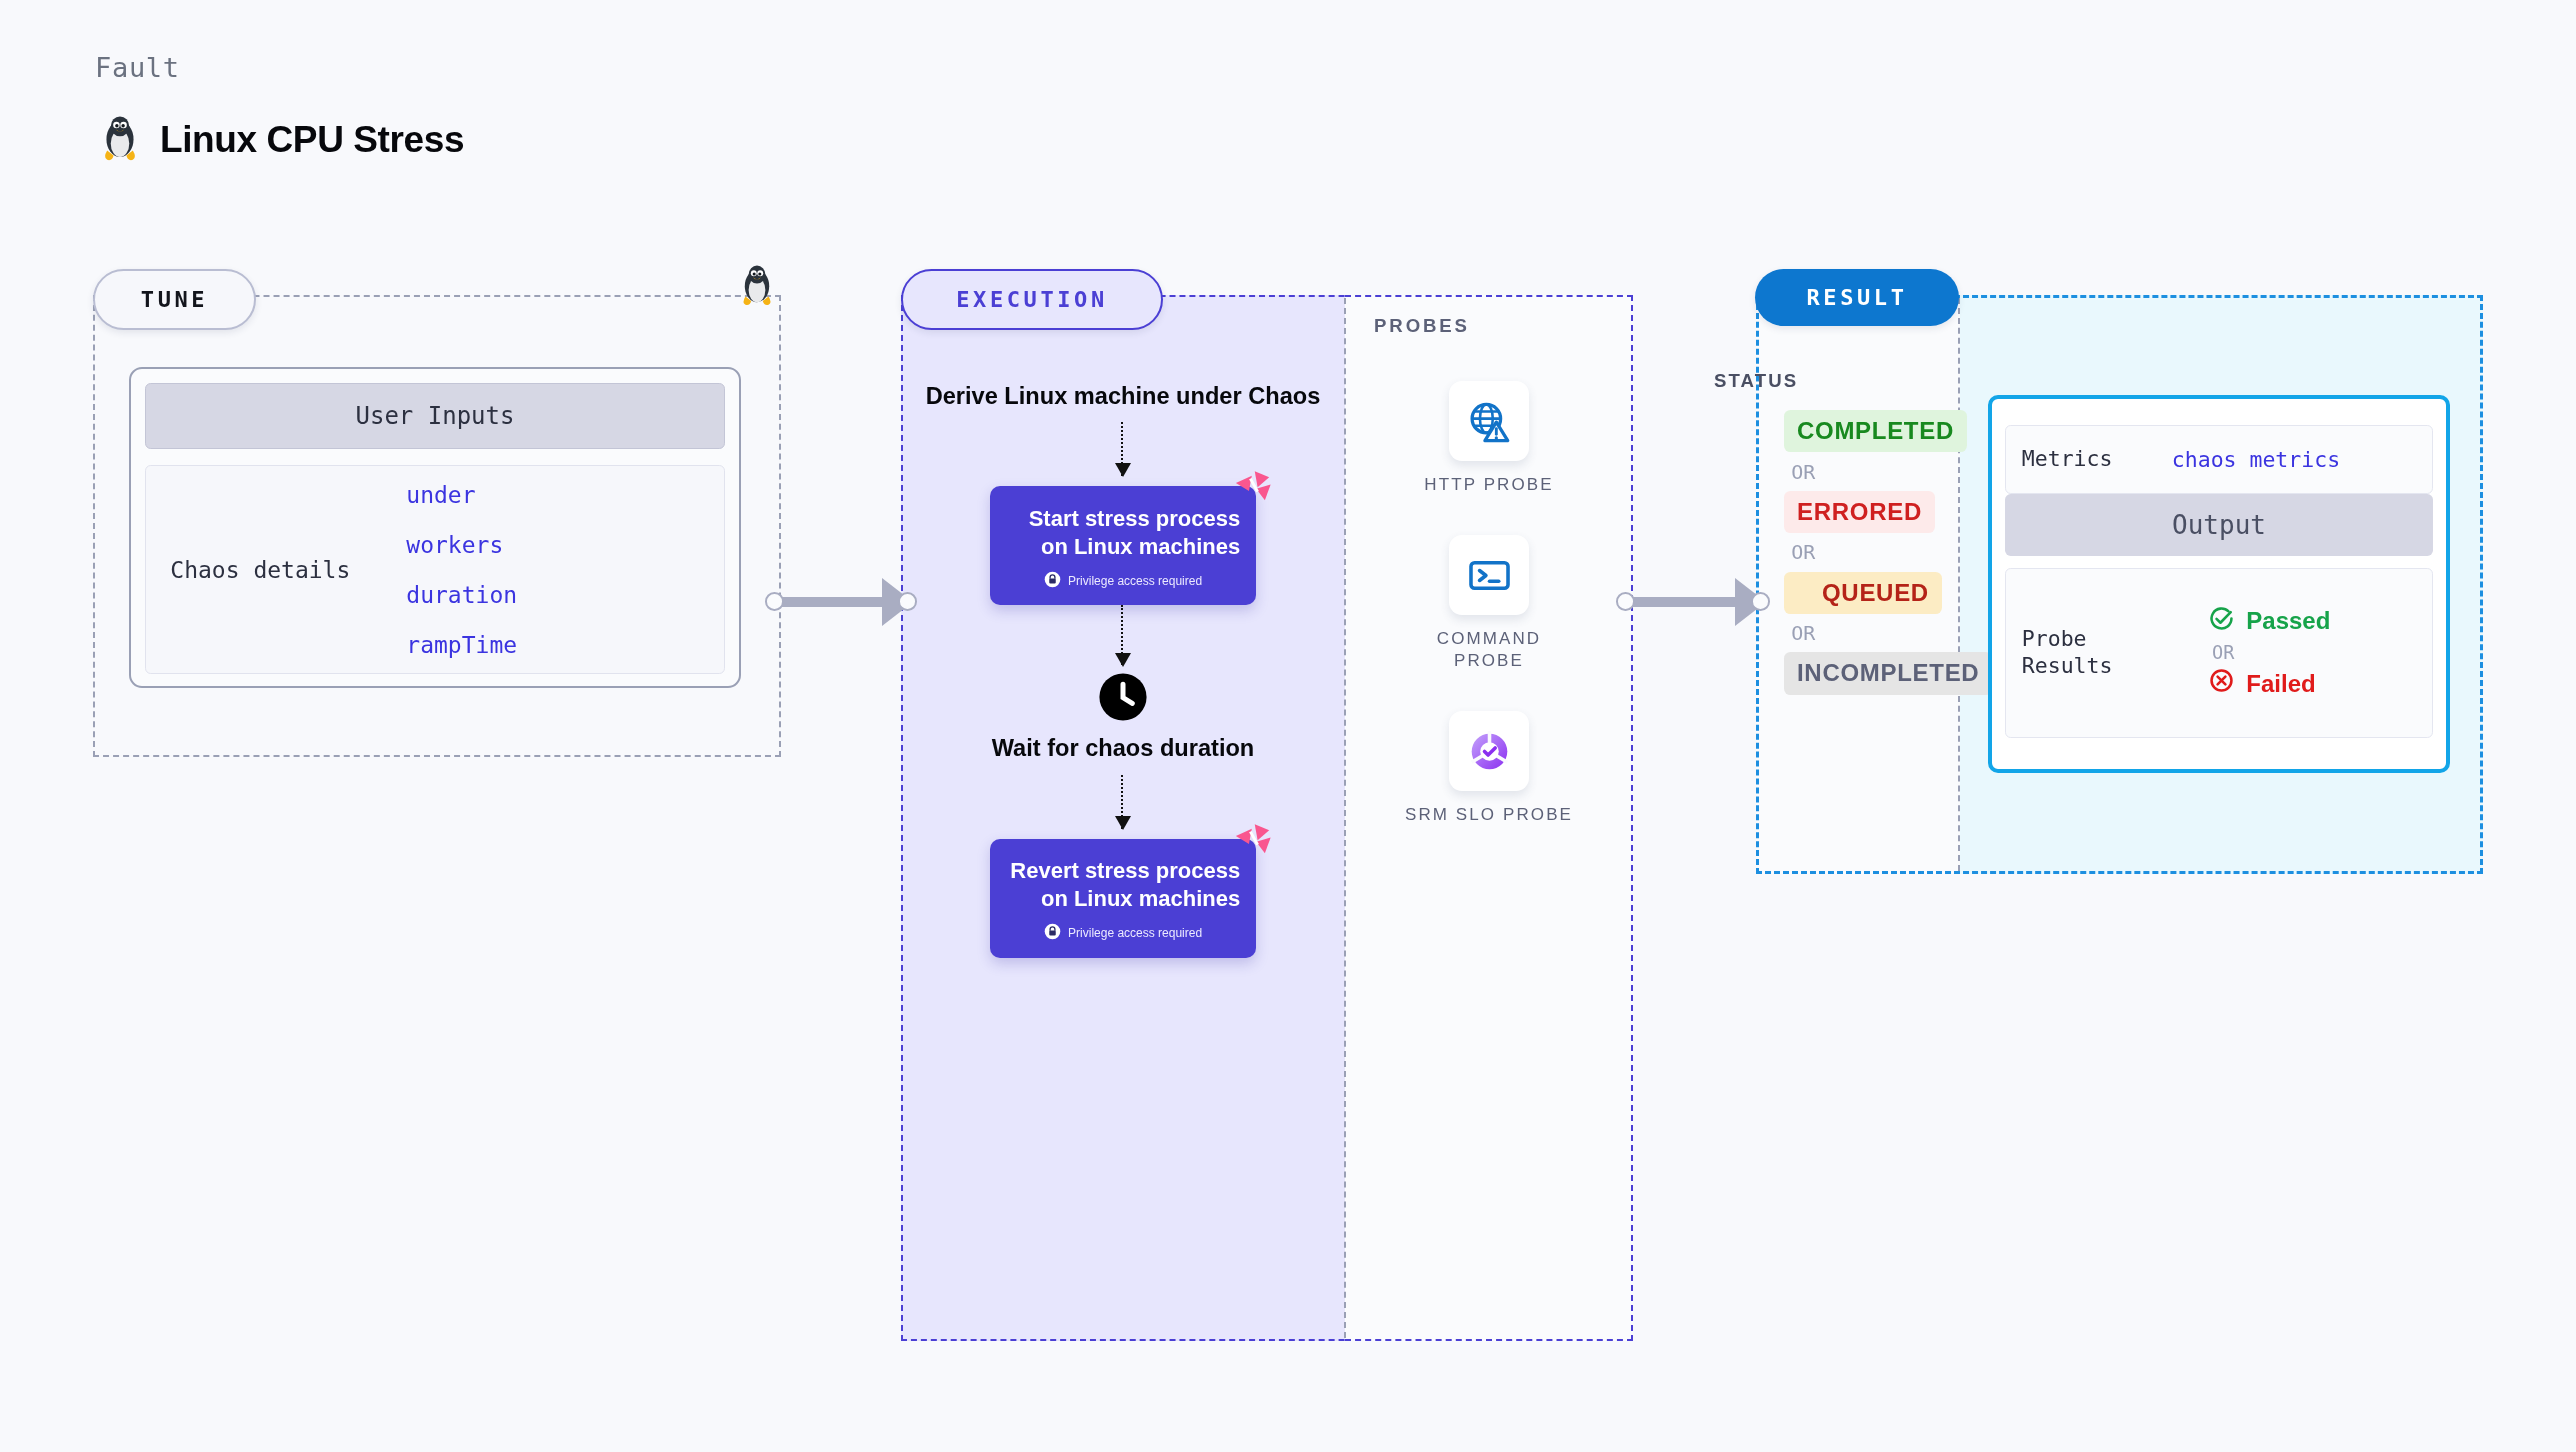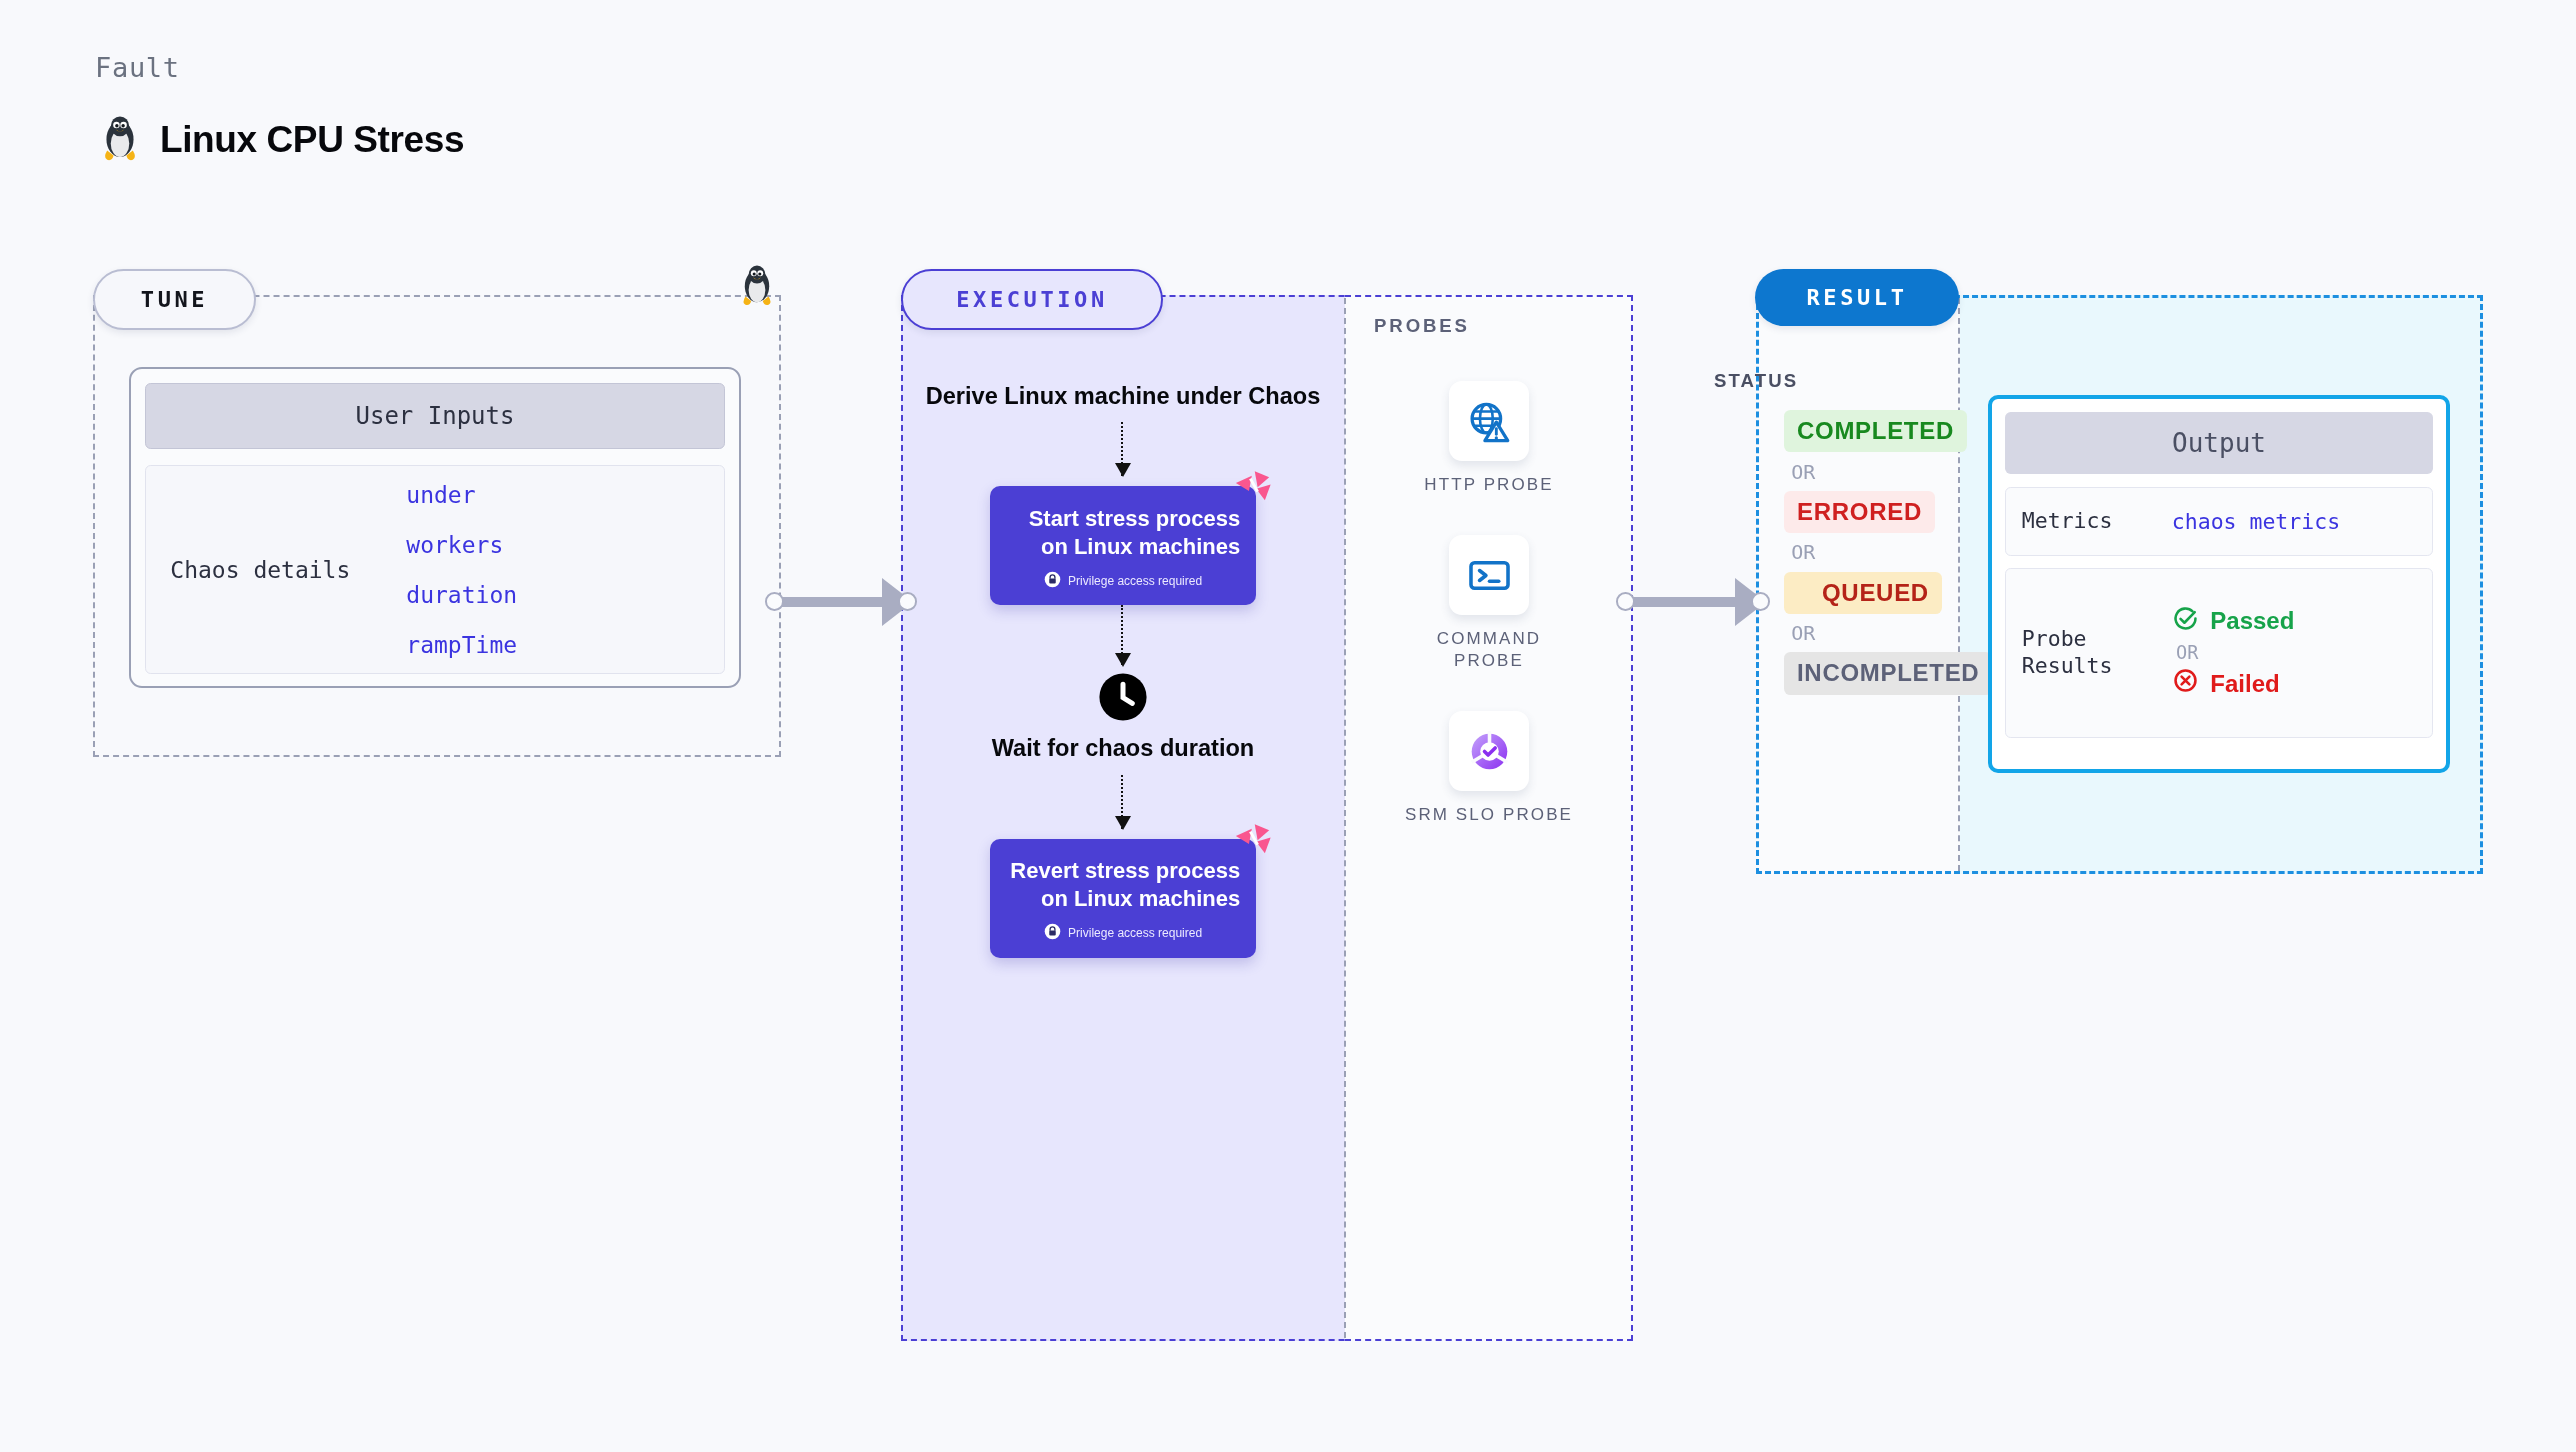--- a/index.html
+++ b/index.html
@@ -414,20 +414,21 @@
     border-radius: 5.7px;
     display: flex;
     align-items: center;
     padding-left: 15.8px;
     box-sizing: border-box;
   }
   #probe-results-values {
     display: flex;
     flex-direction: column;
     gap: 4.3px;
+    margin-left: 36px;
   }
   .result-line {
     display: flex;
     align-items: center;
     gap: 11.5px;
     font-size: 24px;
     font-weight: bold;
   }
   .result-or {
     font-family: "DejaVu Sans Mono", monospace;
@@ -628,26 +629,26 @@
   <div class="status-badge" style="background:#dff4dd;color:#18891f;">COMPLETED</div>
   <div class="status-or">OR</div>
   <div class="status-badge" style="background:#fdeaea;color:#cf2020;">ERRORED</div>
   <div class="status-or">OR</div>
   <div class="status-badge" style="background:#fcecc4;color:#b42318;padding-left:38px;">QUEUED</div>
   <div class="status-or">OR</div>
   <div class="status-badge" style="background:#e5e5e5;color:#5c6178;">INCOMPLETED</div>
 </div>
 
 <div id="output-card">
-  <div id="output-header">Output</div>
-
   <div id="metrics-row">
     <div class="mono-label">Metrics</div>
     <div id="metrics-value">chaos metrics</div>
   </div>
+
+  <div id="output-header">Output</div>
 
   <div id="probe-results-row">
     <div class="mono-label">Probe Results</div>
     <div id="probe-results-values">
       <div class="result-line" style="color:#16a34a;">
         <span>
           <svg width="27" height="27" viewBox="0 0 38 38">
             <path d="M33 19 a14 14 0 1 1 -4.1 -9.9" fill="none" stroke="#16a34a" stroke-width="3.6" stroke-linecap="round"></path>
             <path d="M12 19.5 L17.5 25 L32 10" fill="none" stroke="#16a34a" stroke-width="3.6" stroke-linecap="round" stroke-linejoin="round"></path>
           </svg>

